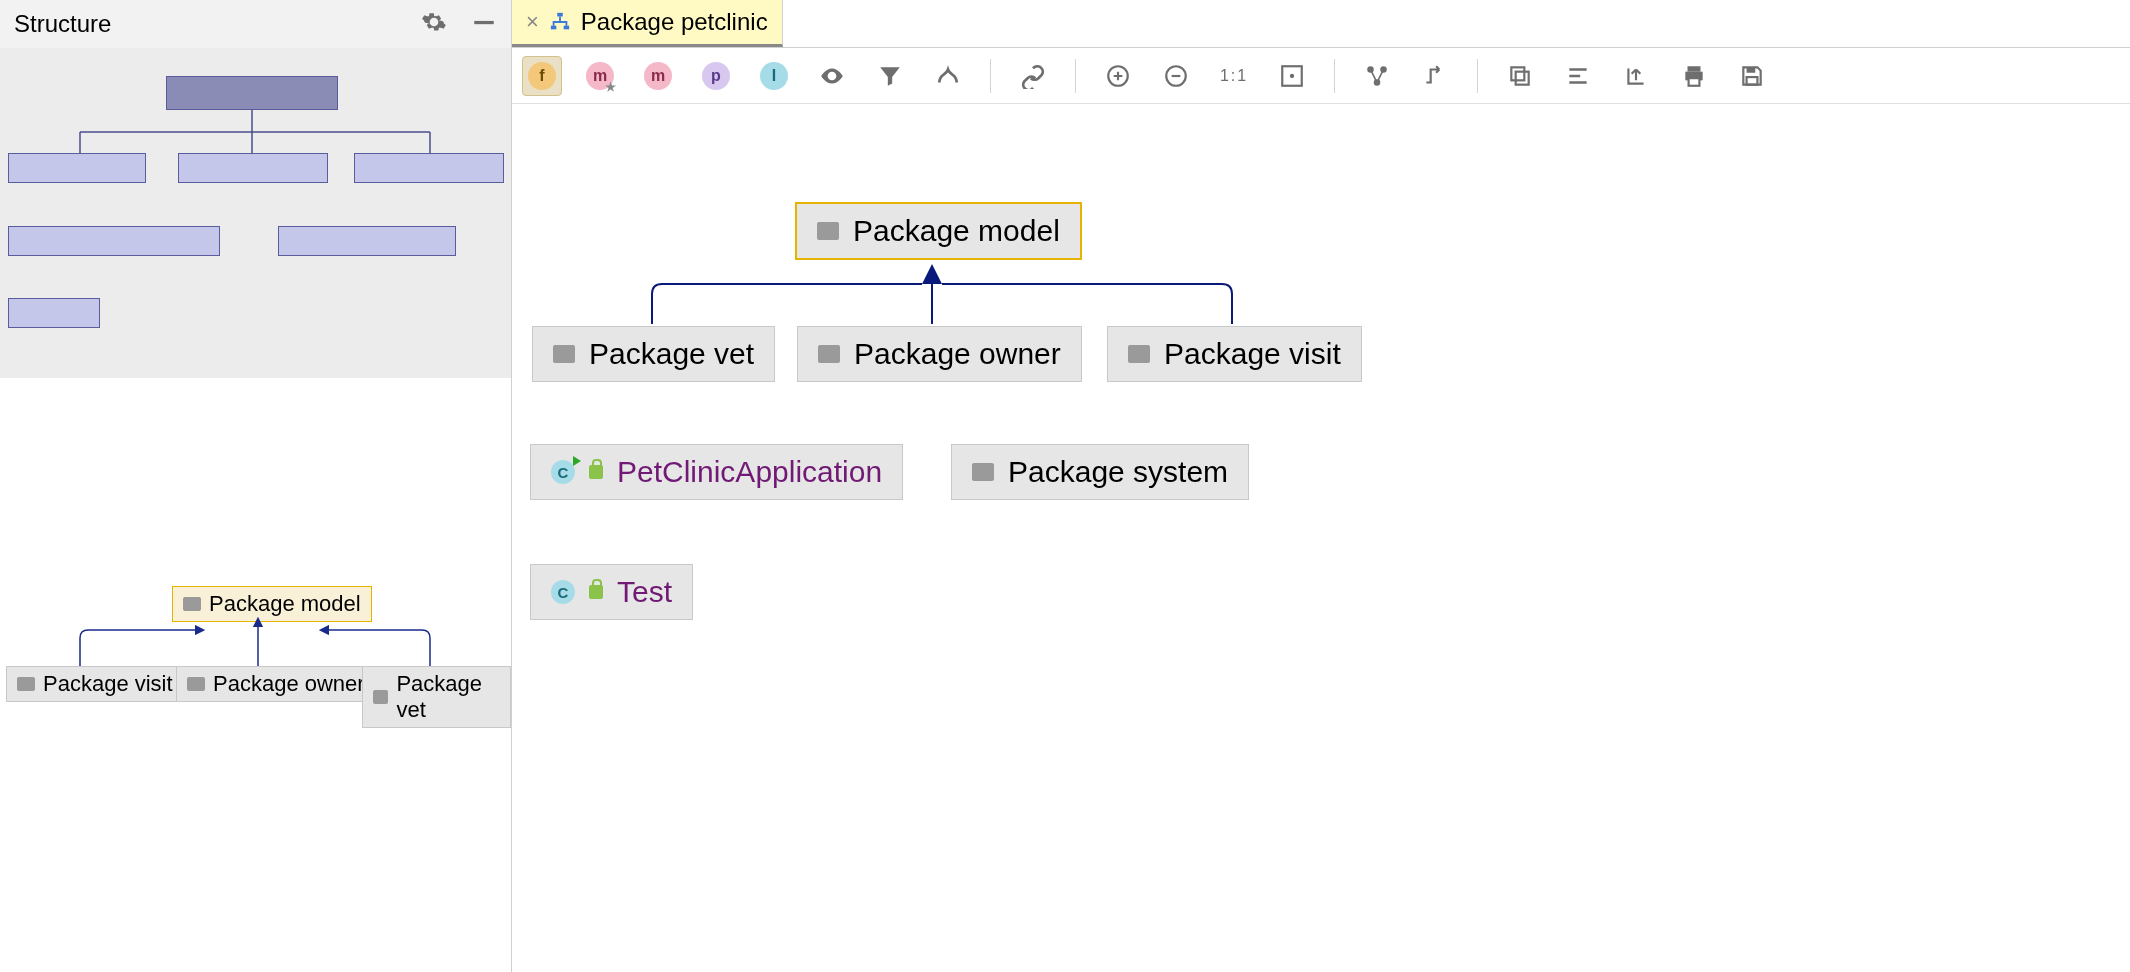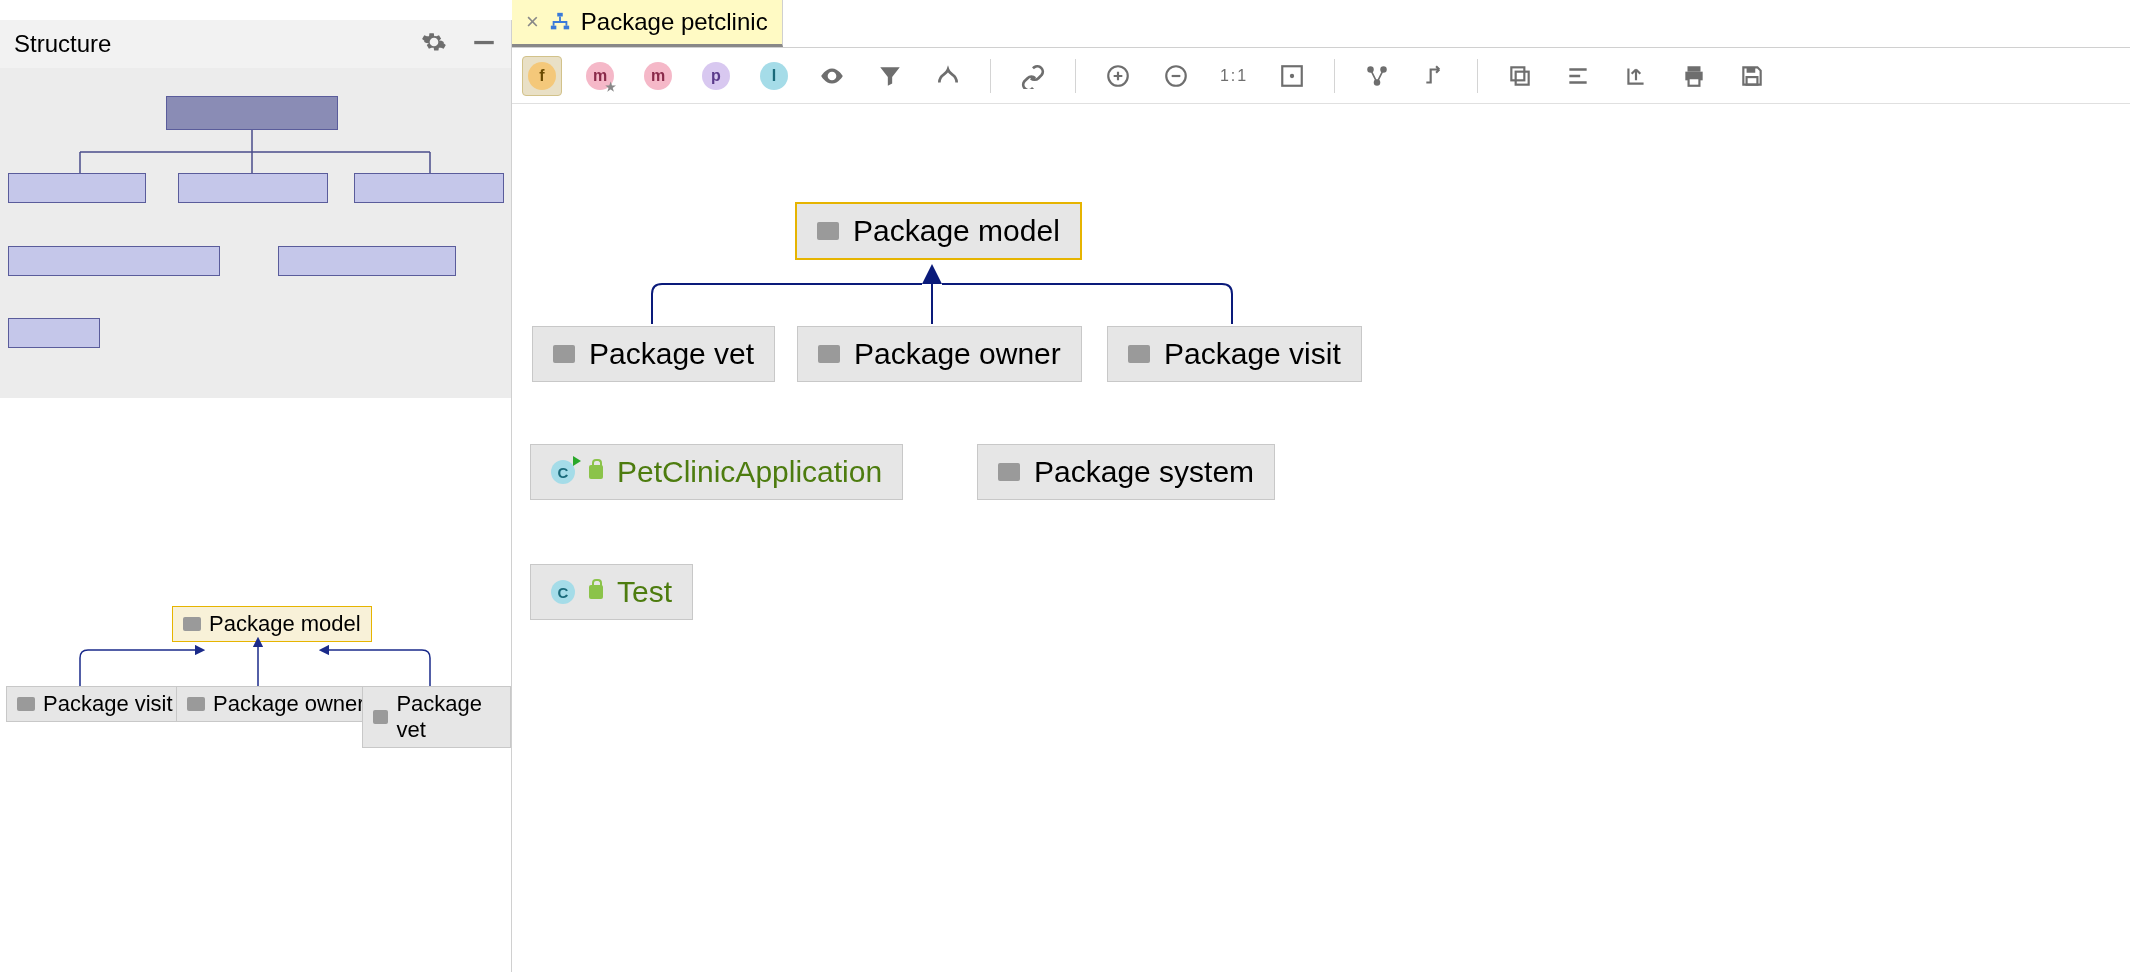--- a/index.html
+++ b/index.html
@@ -1,20 +1,20 @@
 <!DOCTYPE html>
 <html><head>
 <meta charset="utf-8">
 <style>
   * { box-sizing: border-box; margin: 0; padding: 0; font-family: "Segoe UI", Arial, sans-serif; }
   html, body { width: 100%; height: 100%; }
   body { display: flex; width: 2130px; height: 972px; background: #fff; color: #000; }
 
   
-  .left-panel { width: 512px; border-right: 1px solid #d0d0d0; display: flex; flex-direction: column; margin-top: 20px; }
+  .left-panel { width: 512px; border-right: 1px solid #d0d0d0; display: flex; flex-direction: column; }
   .lp-header { display: flex; align-items: center; justify-content: space-between; padding: 6px 14px; height: 48px; background: #f2f2f2; }
   .lp-title { font-size: 24px; }
   .lp-icons { display: flex; gap: 24px; align-items: center; }
   .lp-icon svg { width: 26px; height: 26px; fill: #6e6e6e; }
 
   .thumb-area { position: relative; height: 330px; background: #ececec; }
   .thumb-box { position: absolute; background: #c5c7ea; border: 1px solid #5a5c9b; }
   .thumb-box.root { background: #8a8cb5; }
 
   .preview-area { position: relative; flex: 1; background: #fff; }
@@ -39,21 +39,21 @@
   .chip-m1::after{content:"★"; position:absolute; right:-2px; bottom:-4px; font-size:12px; color:#888;}
   .chip-m2 { background:#f5b8c8; color:#8a2a4a;}
   .chip-p { background:#d8c8f0; color:#5a3a8a;}
   .chip-i { background:#a5dce8; color:#1a6a7a;}
   .tb-ico svg { width:26px; height:26px; fill:#6e6e6e; }
   .tb-text { font-size:16px; color:#6e6e6e; letter-spacing:2px; }
 
   .canvas { position: relative; flex:1; background:#fff; }
   .cv-node { position:absolute; background:#e6e6e6; border:1px solid #c8c8c8; display:flex; align-items:center; gap:14px; padding:10px 20px; font-size:30px; }
   .cv-node.sel { border:2px solid #e6b400; }
-  .cv-node.cls .label { color:#4d7c0f; }
+  .cv-node.cls .label { color:#701a75; }
   .folder-ic { width:22px; height:18px; background:#9a9a9a; border-radius:2px; display:inline-block; }
   .class-ic { width:24px; height:24px; border-radius:50%; background:#a5dce8; color:#1a6a7a; display:flex; align-items:center; justify-content:center; font-size:15px; font-weight:bold; position:relative;}
   .class-ic.run::after{content:""; position:absolute; right:-6px; top:-4px; width:0;height:0;border-left:8px solid #2aa82a;border-top:5px solid transparent;border-bottom:5px solid transparent;}
   .lock-ic { width:14px; height:14px; background:#8bc34a; border-radius:2px; display:inline-block; position:relative;}
   .lock-ic::before{content:""; position:absolute; top:-6px; left:3px; width:6px;height:6px;border:2px solid #8bc34a; border-bottom:none; border-radius:4px 4px 0 0;}
 
   svg.wire { position:absolute; top:0; left:0; pointer-events:none; }
 </style>
 </head>
 <body>
@@ -272,21 +272,21 @@
     <div class="cv-node" style="left:595px; top:222px;">
       <span class="folder-ic"></span>
       <span class="label">Package visit</span>
     </div>
 
     <div class="cv-node cls" style="left:18px; top:340px;">
       <span class="class-ic run">C</span>
       <span class="lock-ic"></span>
       <span class="label">PetClinicApplication</span>
     </div>
-    <div class="cv-node" style="left:465px; top:340px;">
+    <div class="cv-node" style="left:439px; top:340px;">
       <span class="folder-ic"></span>
       <span class="label">Package system</span>
     </div>
     <div class="cv-node cls" style="left:18px; top:460px;">
       <span class="class-ic">C</span>
       <span class="lock-ic"></span>
       <span class="label">Test</span>
     </div>
   </div>
 </div>

